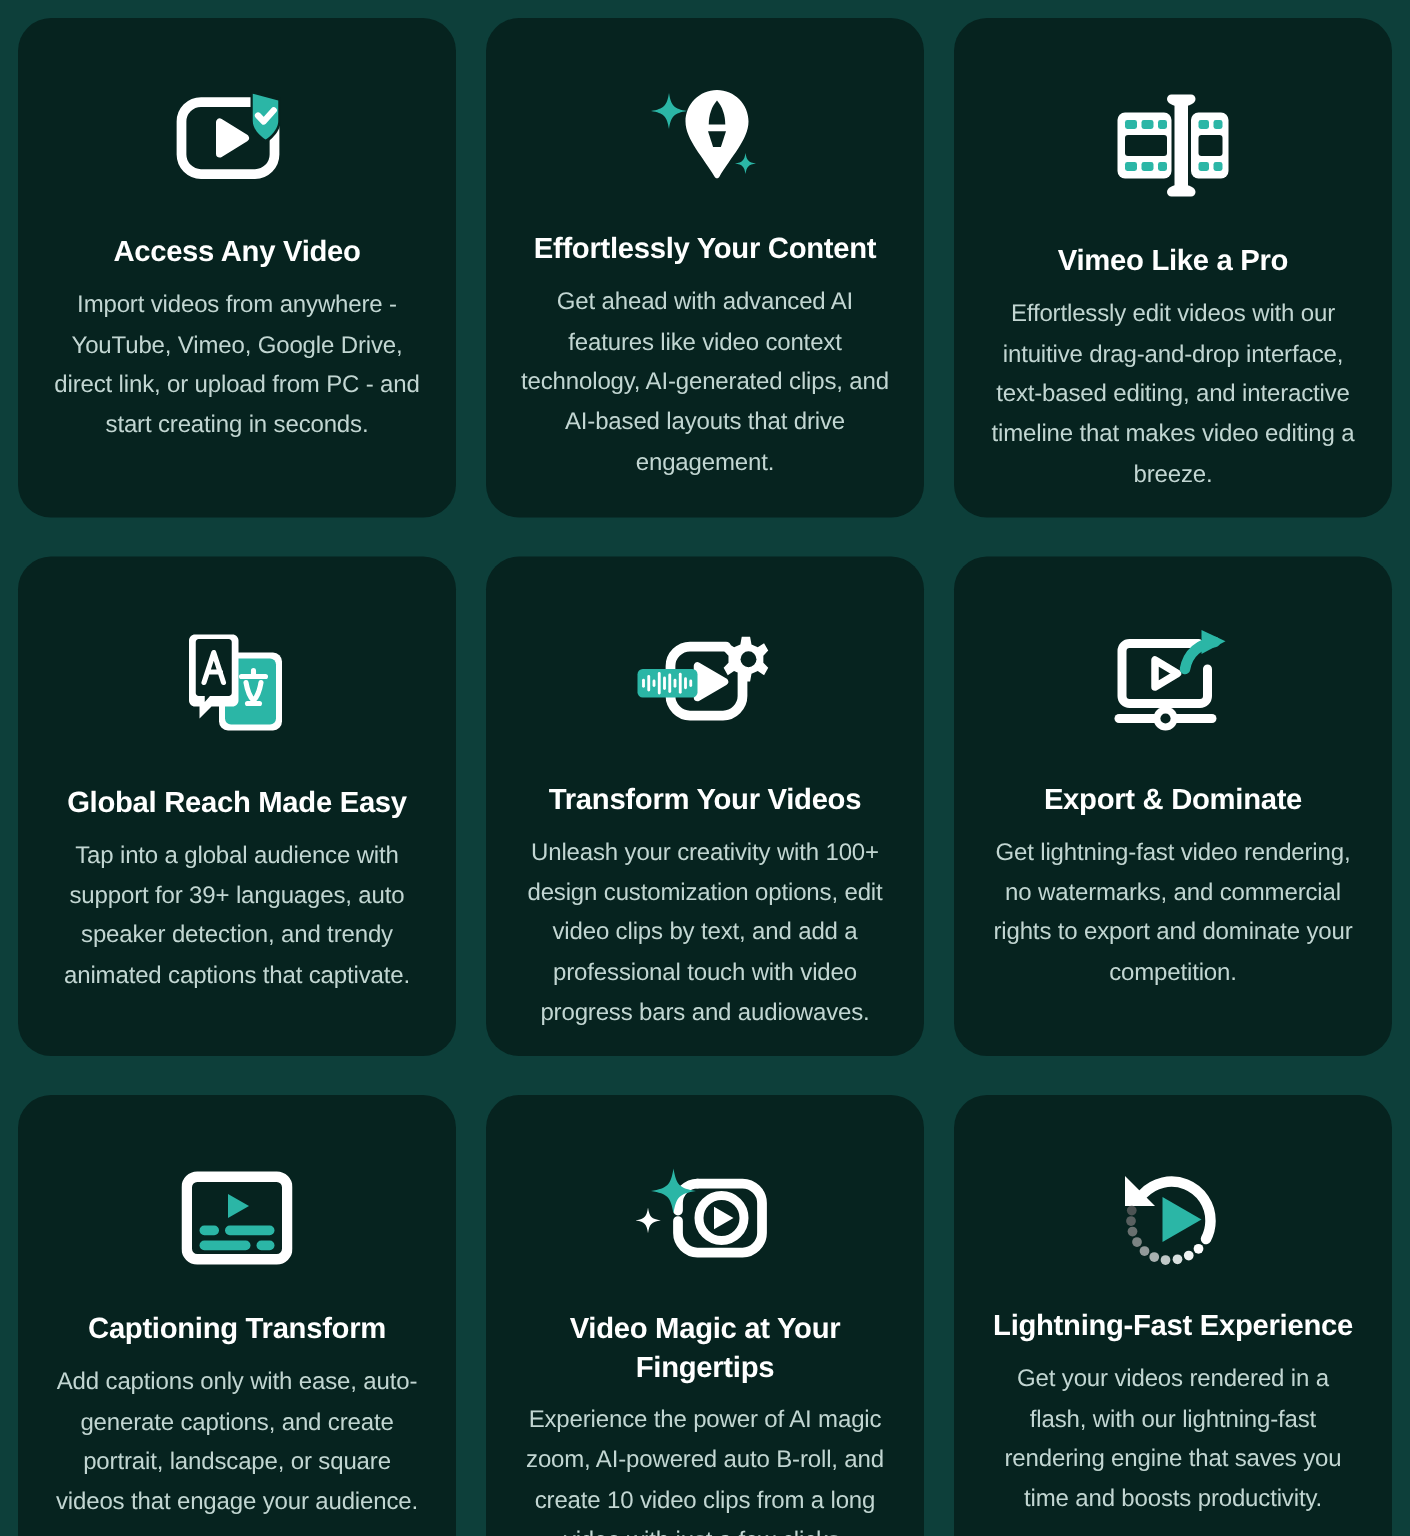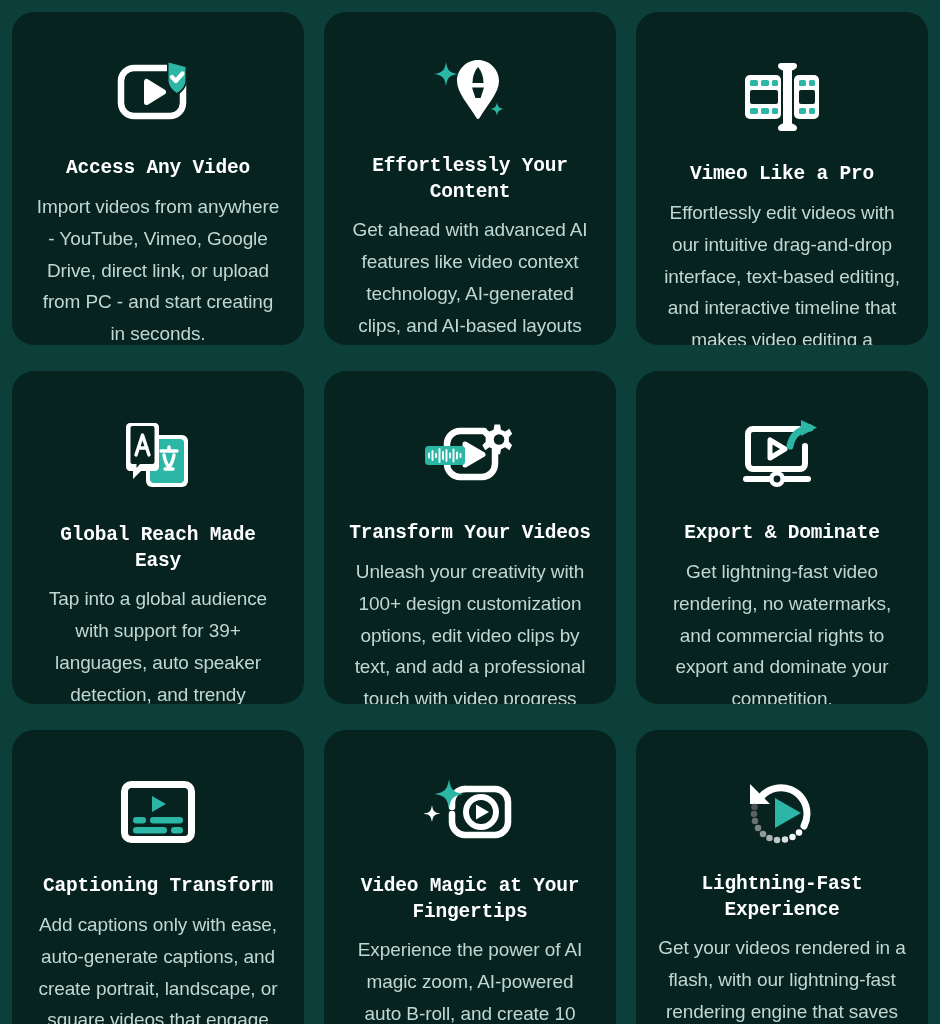--- a/index.html
+++ b/index.html
@@ -44,26 +44,25 @@
   .card-icon svg { display: block; }
 
   .card-title {
     color: #ffffff;
     font-size: 19.5px;
     font-weight: bold;
     line-height: 1.32;
     text-align: center;
     letter-spacing: -0.2px;
     margin-top: 6px;
-    font-family: Liberation Mono, monospace;
   }
 
   .card-body {
     color: #c2d6d2;
-    font-size: 19px;
+    font-size: 16px;
     line-height: 1.68;
     text-align: center;
     letter-spacing: -0.1px;
     margin-top: 9px;
     max-width: 265px;
   }
 
   
   .card-r1c1 .card-icon { height: 112px; }
   .card-r1c2 .card-icon { height: 110px; }

